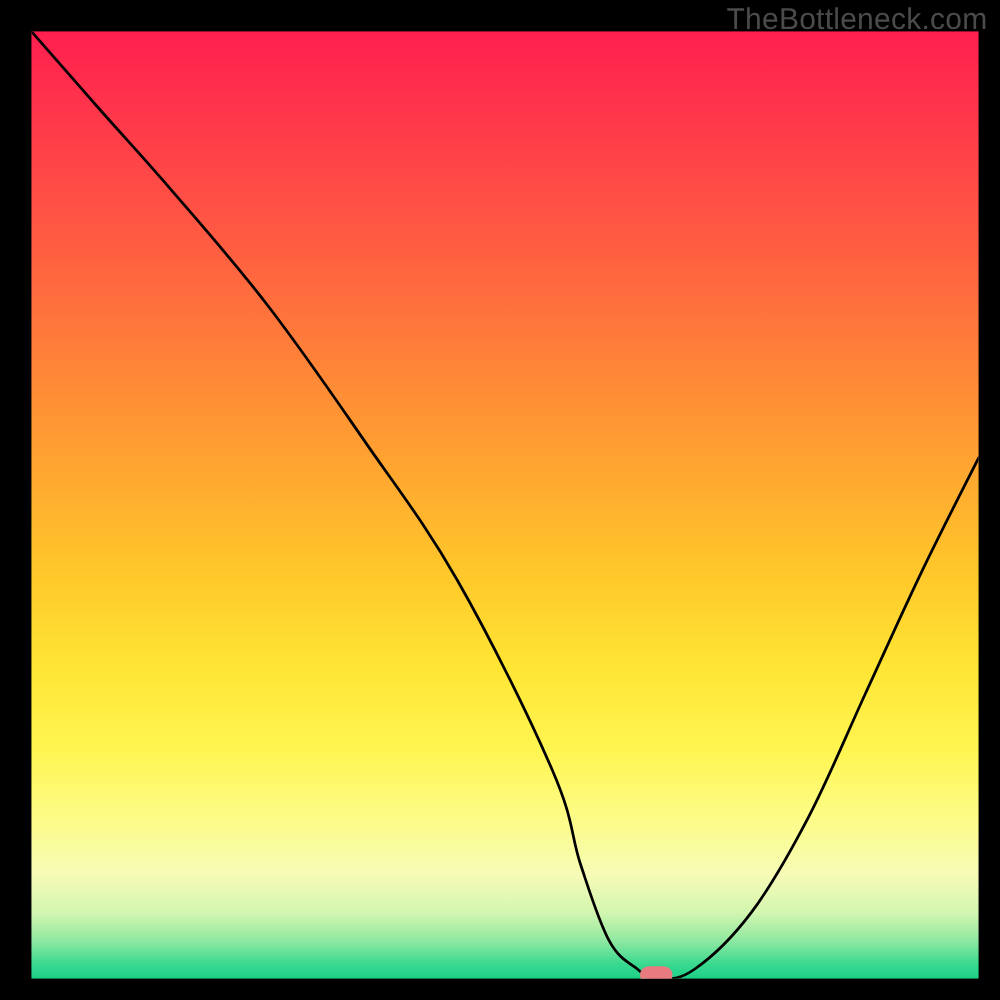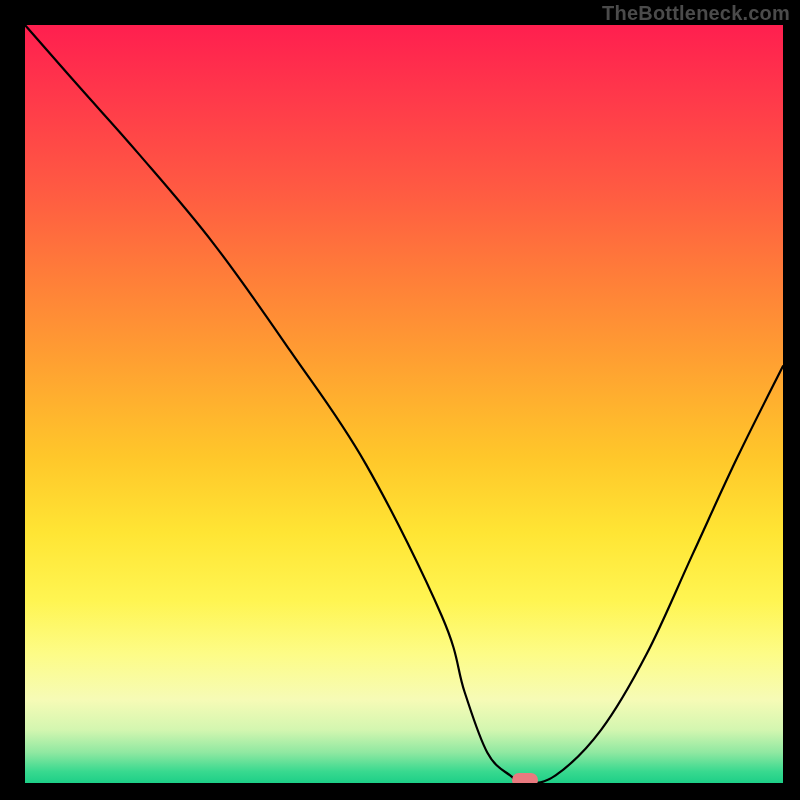--- a/index.html
+++ b/index.html
@@ -15,22 +15,22 @@
     position: relative;
     width: 800px;
     height: 800px;
     background: #000;
   }
   .watermark {
     position: absolute;
     top: 2px;
     right: 10px;
     color: #4b4b4b;
-    font-size: 20px;
-    font-weight: 700;
+    font-size: 24px;
+    font-weight: 400;
     letter-spacing: 0.2px;
     z-index: 10;
   }
   .plot {
     position: absolute;
     left: 25px;
     top: 25px;
     width: 758px;
     height: 758px;
     overflow: hidden;

